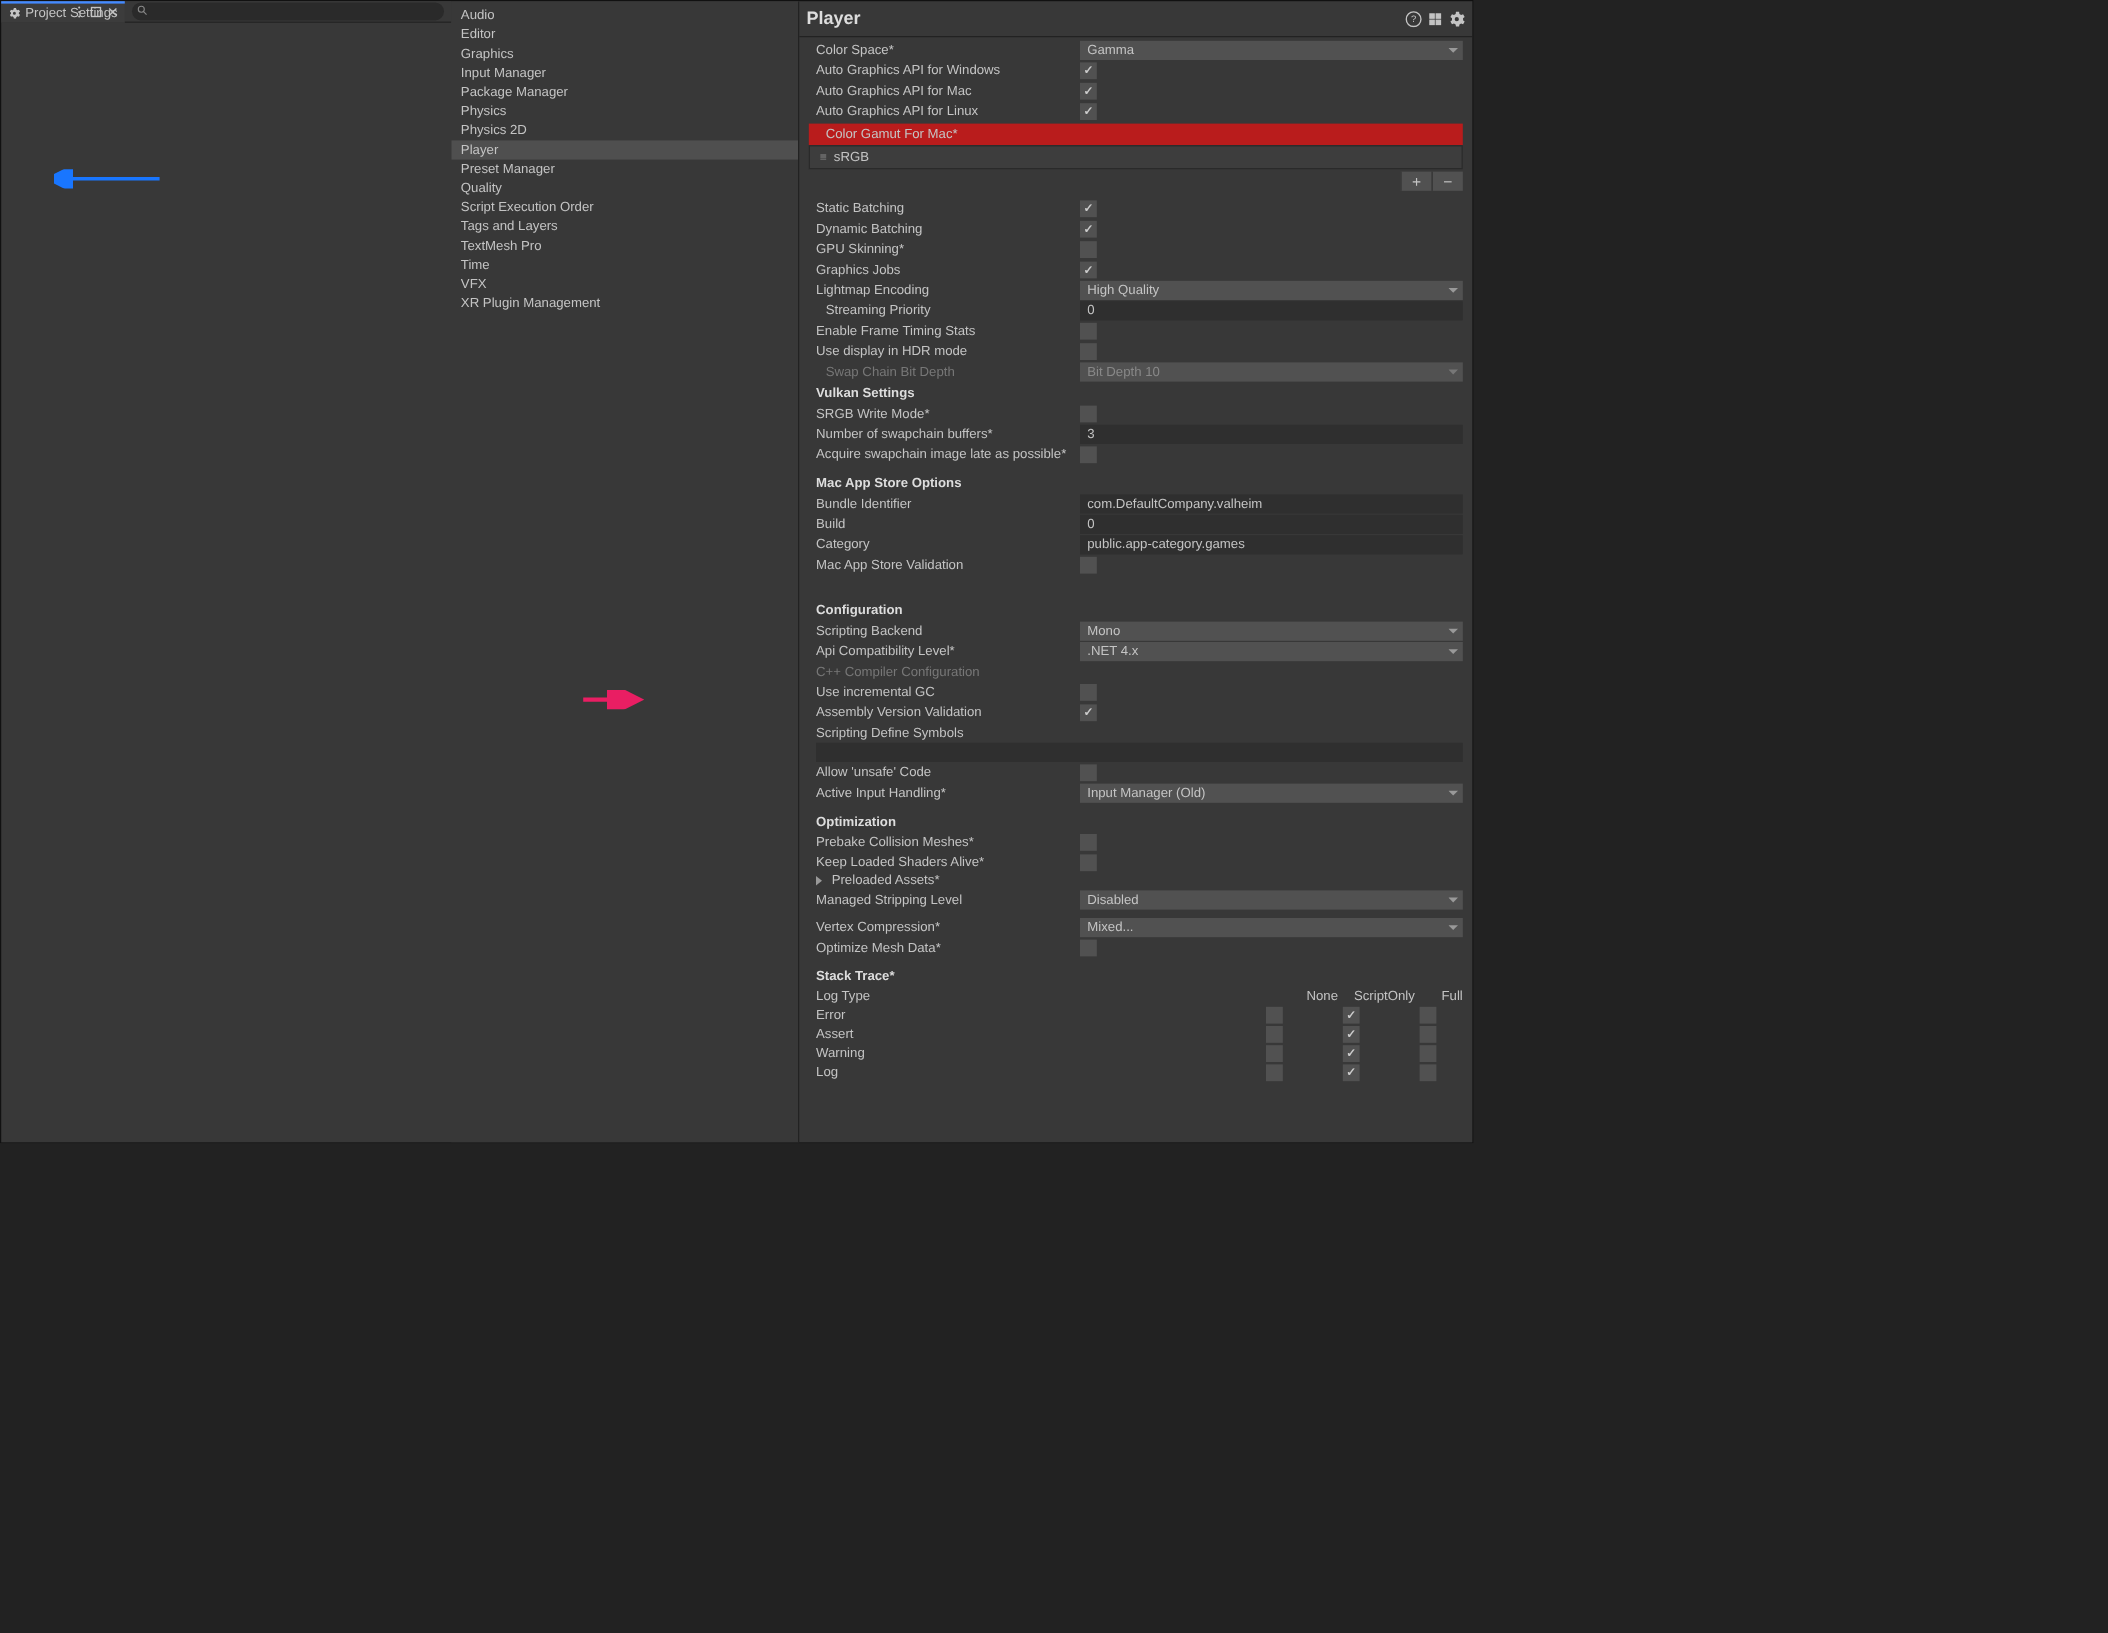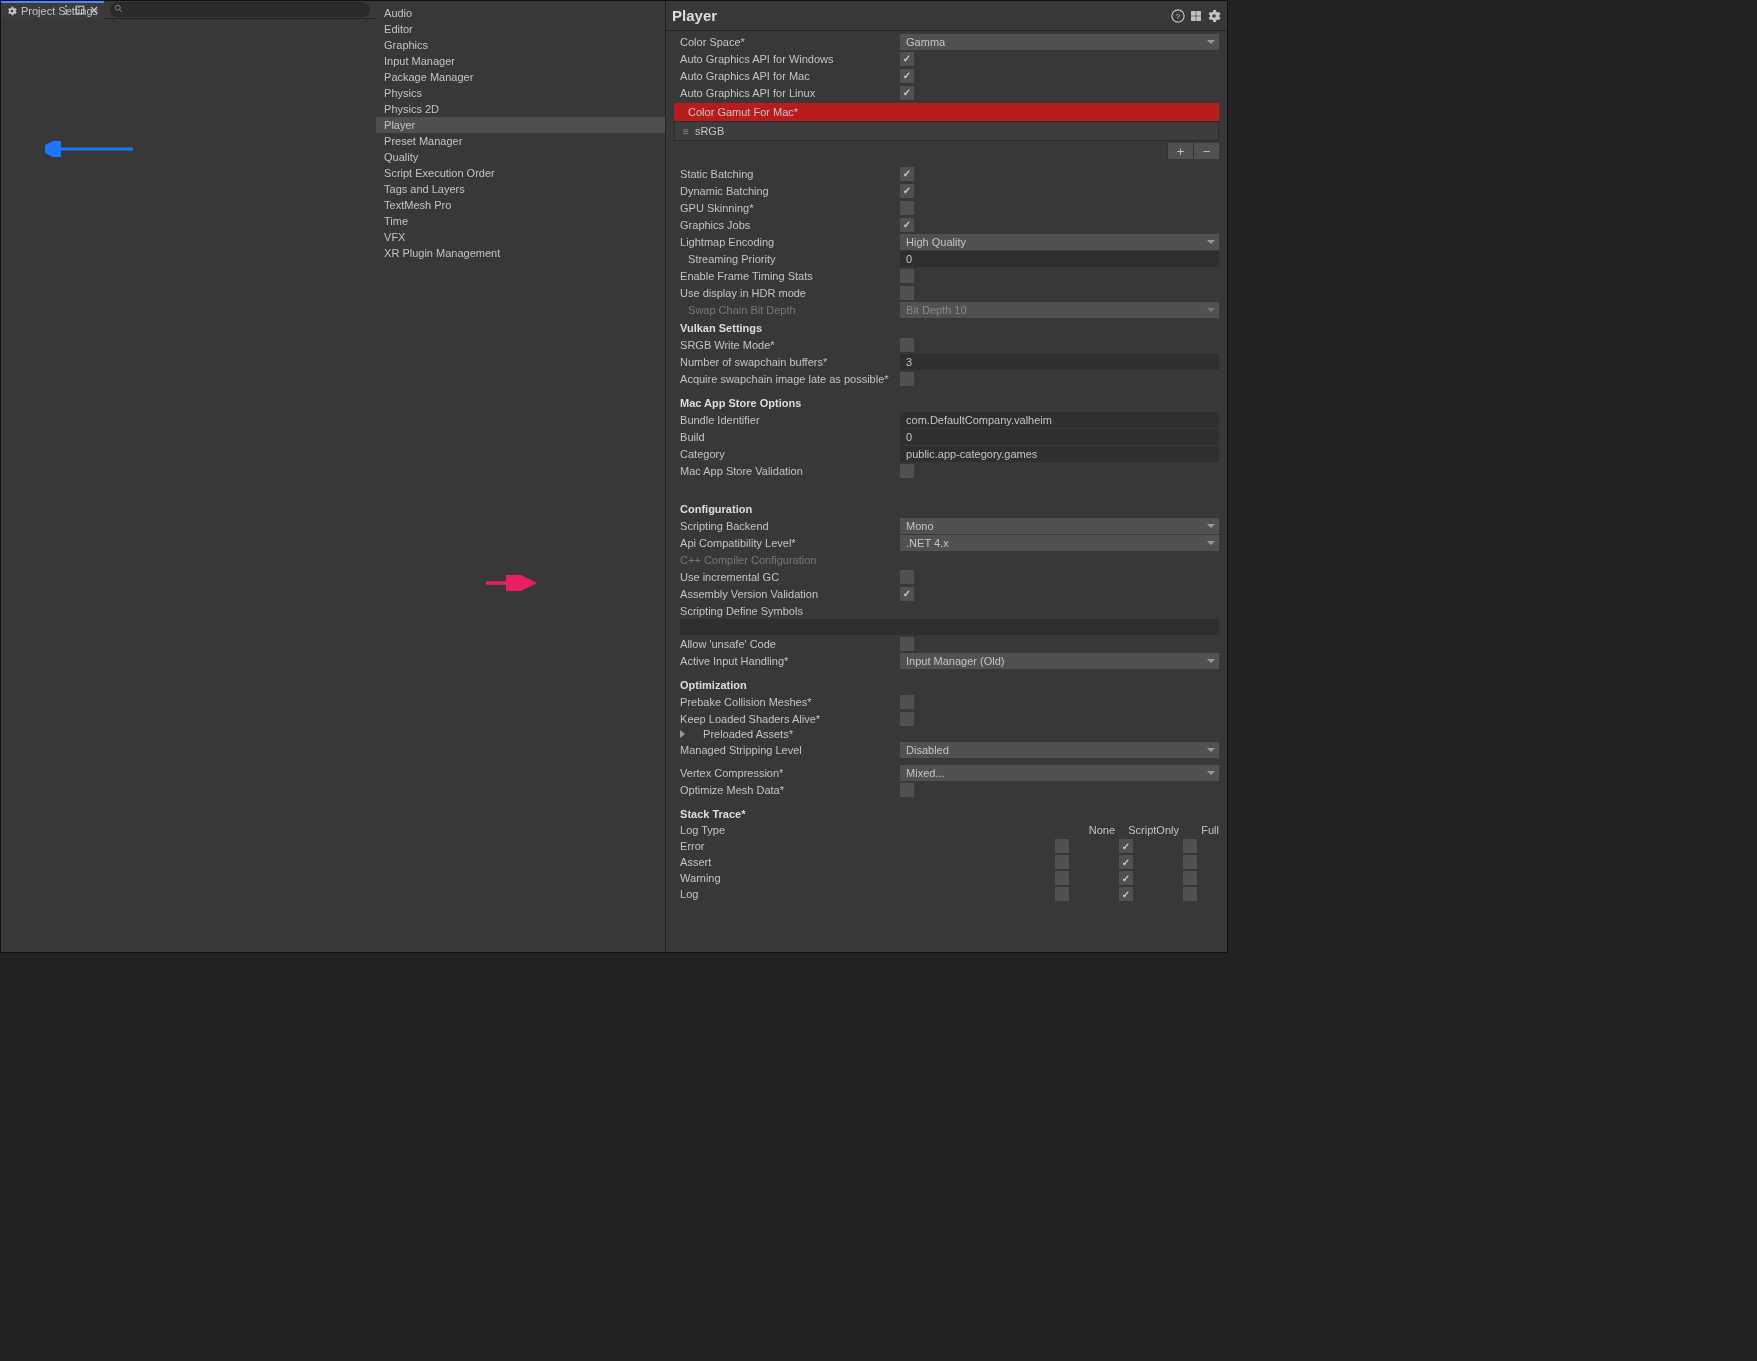--- a/index.html
+++ b/index.html
@@ -37,21 +37,21 @@
 .checkbox{width:14px;height:14px;background:#515151;border:none;display:flex;align-items:center;justify-content:center;cursor:pointer}
 .checkbox.checked::after{content:"✓";color:#ccc;font-size:10px;font-weight:bold}
 .textinput{flex:1;height:16px;background:#2f2f2f;border:none;color:#c4c4c4;padding:0 6px;font-size:11px;outline:none}
 .section-hdr{font-weight:700;color:#ddd;padding:4px 8px 2px 14px;font-size:11px}
 .subheader{background:#b91c1c;height:18px;display:flex;align-items:center;padding:0 14px;margin:2px 8px 0 8px;font-size:11px}
 .listbox{background:#3d3d3d;margin:0 8px;border:1px solid #2a2a2a}
 .listitem{height:18px;display:flex;align-items:center;padding:0 8px;font-size:11px;gap:6px}
 .drag-handle{color:#888;font-size:10px}
 .listbuttons{display:flex;justify-content:flex-end;margin:2px 8px 6px 8px;gap:0}
 .listbtn{width:26px;height:16px;background:#515151;color:#c4c4c4;display:flex;align-items:center;justify-content:center;font-size:13px;cursor:pointer;border-left:1px solid #333}
-.foldout{display:flex;align-items:center;gap:18px;padding:1px 8px 1px 14px;font-size:11px;cursor:pointer}
+.foldout{display:flex;align-items:center;gap:8px;padding:1px 8px 1px 14px;font-size:11px;cursor:pointer}
 .fold-tri{width:0;height:0;border-style:solid;border-width:4px 0 4px 5px;border-color:transparent transparent transparent #999;display:inline-block}
 .stacktrace-table{margin:0 8px;font-size:11px}
 .st-hdr{display:flex;padding:2px 0}
 .st-hdr .lt{flex:1;padding-left:6px}
 .st-col{width:64px;text-align:right}
 .st-row{display:flex;padding:1px 0;align-items:center}
 .st-row .lt{flex:1;padding-left:6px}
 .st-row .st-col{display:flex;justify-content:flex-start;padding-left:4px}
 .blue-arrow{position:absolute;pointer-events:none;z-index:10}
 .pink-arrow{position:absolute;pointer-events:none;z-index:10}

